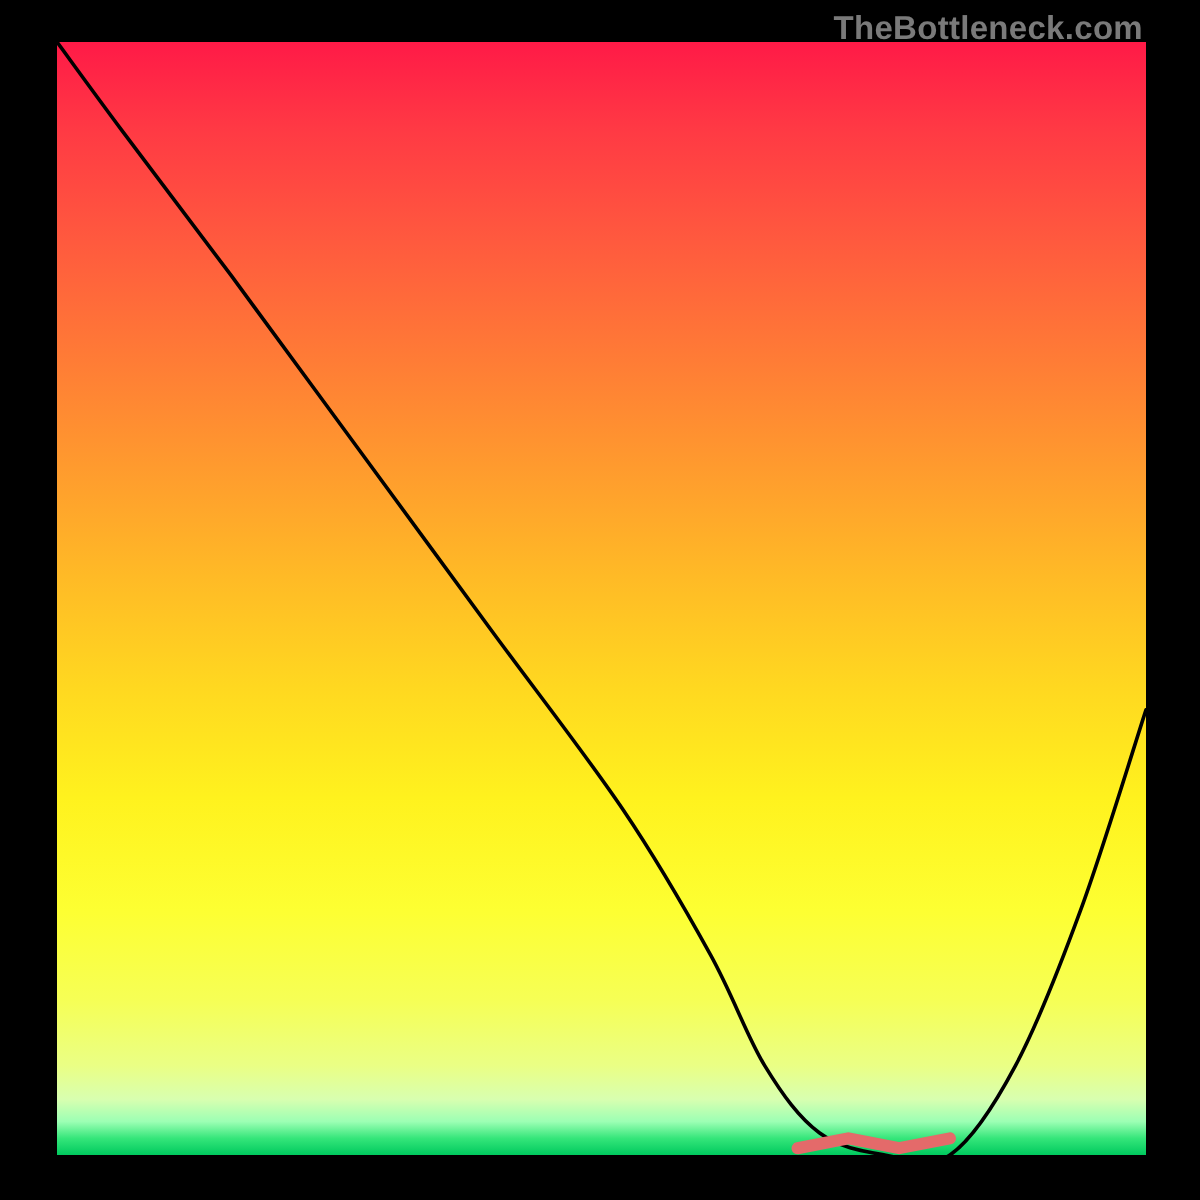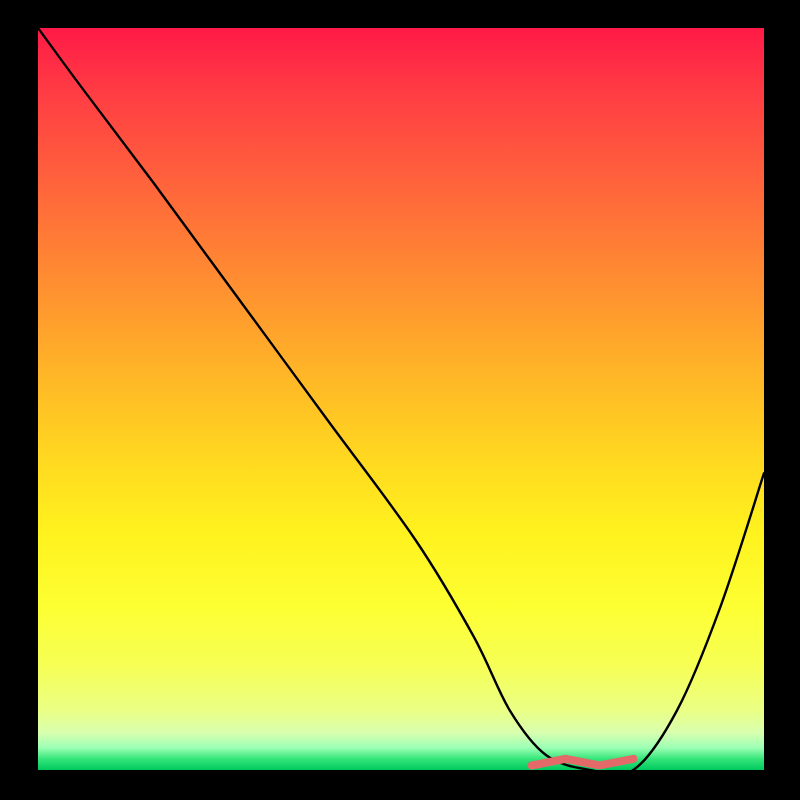--- a/index.html
+++ b/index.html
@@ -58,20 +58,21 @@
     top: 0;
     width: 726px;
     height: 742px;
   }
 </style>
 </head>
 <body>
 
 <div class="frame">
 
+  <div class="watermark">TheBottleneck.com</div>
 
   <div class="plot">
     <svg class="curve" viewBox="0 0 726 742" preserveAspectRatio="none">
       <path id="curve-path" fill="none" stroke="#000" stroke-width="2.4" stroke-linejoin="round" stroke-linecap="round" d="M 0.0 0.0 C 7.3 9.9, 24.2 33.4, 43.6 59.4 C 62.9 85.3, 89.5 120.0, 116.2 155.8 C 142.8 191.7, 174.2 235.0, 203.3 274.5 C 232.3 314.1, 261.4 353.7, 290.4 393.3 C 319.4 432.8, 353.3 476.1, 377.5 512.0 C 401.7 547.8, 419.9 580.0, 435.6 608.4 C 451.3 636.9, 459.8 662.9, 471.9 682.6 C 484.0 702.4, 494.9 717.3, 508.2 727.2 C 521.5 737.1, 537.2 739.5, 551.8 742.0 C 566.3 744.5, 580.8 751.9, 595.3 742.0 C 609.8 732.1, 624.4 709.8, 638.9 682.6 C 653.4 655.4, 667.9 618.3, 682.4 578.8 C 697.0 539.2, 718.7 467.5, 726.0 445.2"></path>
       <path id="trough-path" fill="none" stroke="#e46a6a" stroke-width="8" stroke-linecap="round" d="M 493.7 737.5 L 527.6 730.9 L 561.4 737.5 L 595.3 730.9"></path>
     </svg>
   </div>
 
 </div>
 

